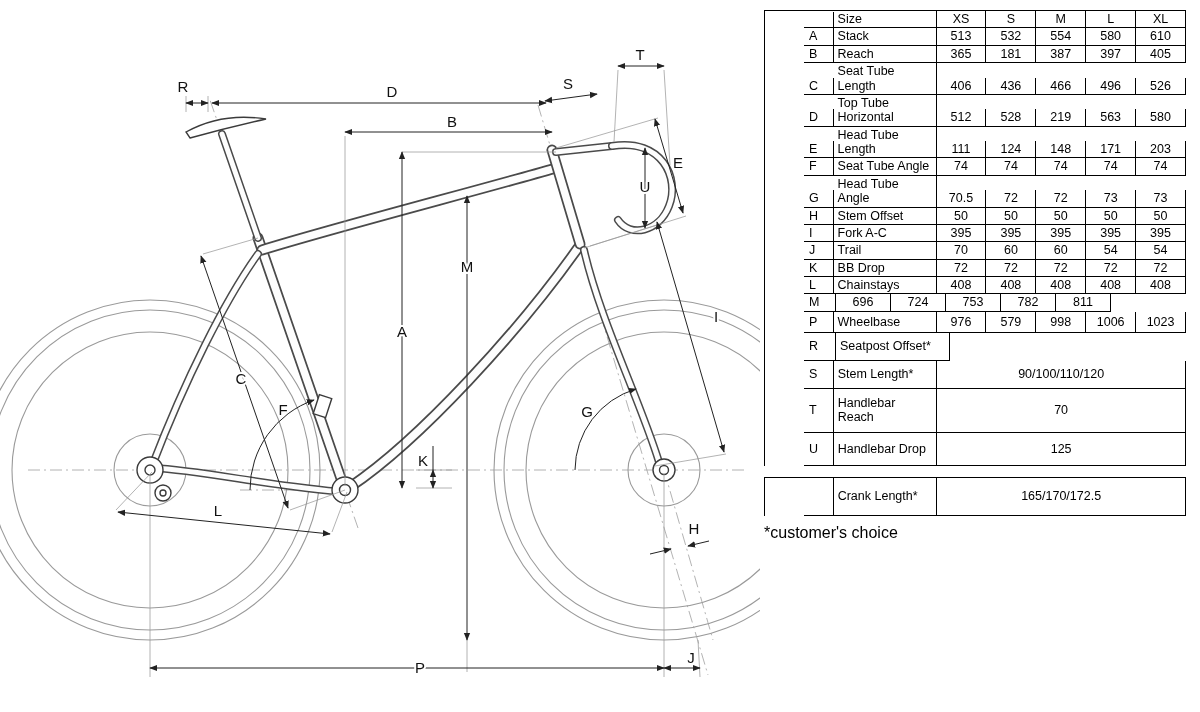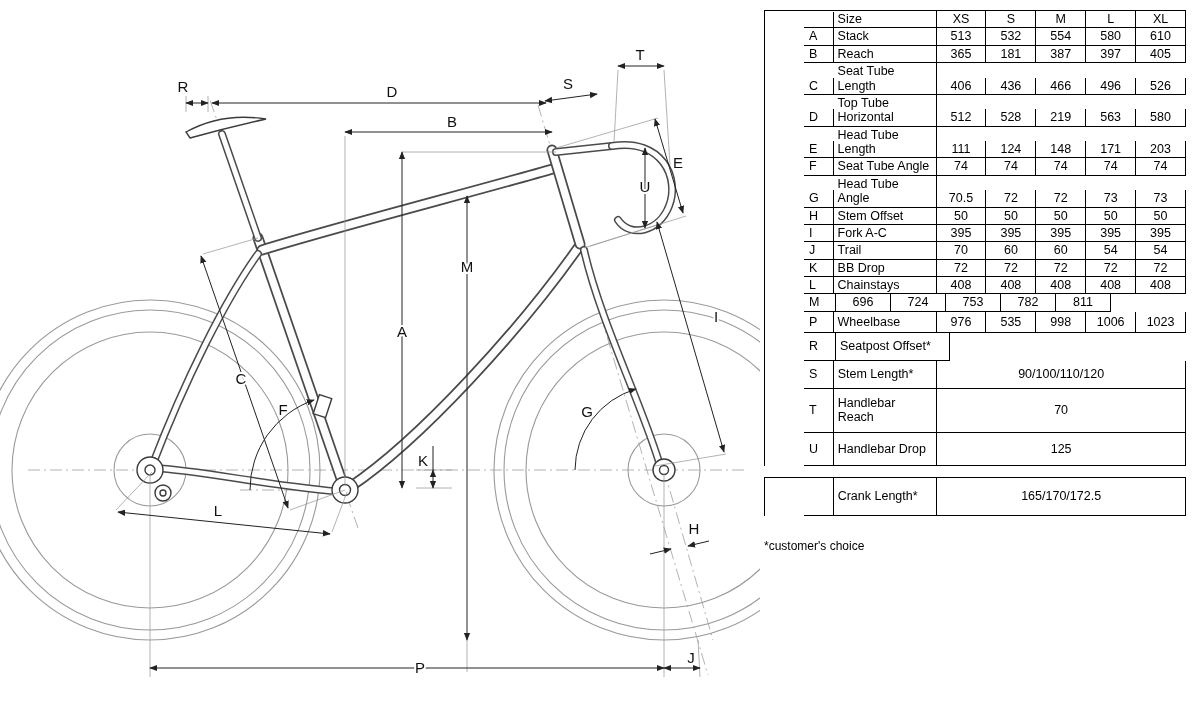--- a/index.html
+++ b/index.html
@@ -28,21 +28,21 @@
   .c-letter{width:32px;padding-left:5px;}
   .c-label{width:114px;padding-left:4px;white-space:pre-line;}
   .c-val{width:55px;justify-content:center;text-align:center;}
   .c-span{width:275px;justify-content:center;text-align:center;}
   .geo-row:nth-child(15) .geo-cell{min-height:21px;}
   .geo-row:nth-child(16) .geo-cell{min-height:28px;}
   .geo-row:nth-child(17) .geo-cell{min-height:28px;}
   .geo-row:nth-child(18) .geo-cell{min-height:44px;}
   .geo-row:nth-child(19) .geo-cell{min-height:33px;}
   #tbl-crank .geo-cell{min-height:38px;}
-  .footnote{margin-top:24px;font-size:12px;}
+  .footnote{margin-top:8px;font-size:16px;}
 </style>
 </head>
 <body>
 
 <div class="canvas">
 
   <div class="diagram-wrap">
     <svg width="760" height="712" viewBox="0 0 760 712">
       <defs>
         <marker id="arr" viewBox="0 0 10 10" refX="9" refY="5" markerWidth="8" markerHeight="8" orient="auto-start-reverse">
@@ -301,21 +301,21 @@
           <div class="geo-cell c-val">696</div>
           <div class="geo-cell c-val">724</div>
           <div class="geo-cell c-val">753</div>
           <div class="geo-cell c-val">782</div>
           <div class="geo-cell c-val">811</div>
         </div>
         <div class="geo-row">
           <div class="geo-cell c-letter">P</div>
           <div class="geo-cell c-label">Wheelbase</div>
           <div class="geo-cell c-val">976</div>
-          <div class="geo-cell c-val">535</div>
+          <div class="geo-cell c-val">579</div>
           <div class="geo-cell c-val">998</div>
           <div class="geo-cell c-val">1006</div>
           <div class="geo-cell c-val">1023</div>
         </div>
         <div class="geo-row">
           <div class="geo-cell c-letter">R</div>
           <div class="geo-cell c-label">Seatpost Offset*</div>
         </div>
         <div class="geo-row">
           <div class="geo-cell c-letter">S</div>

